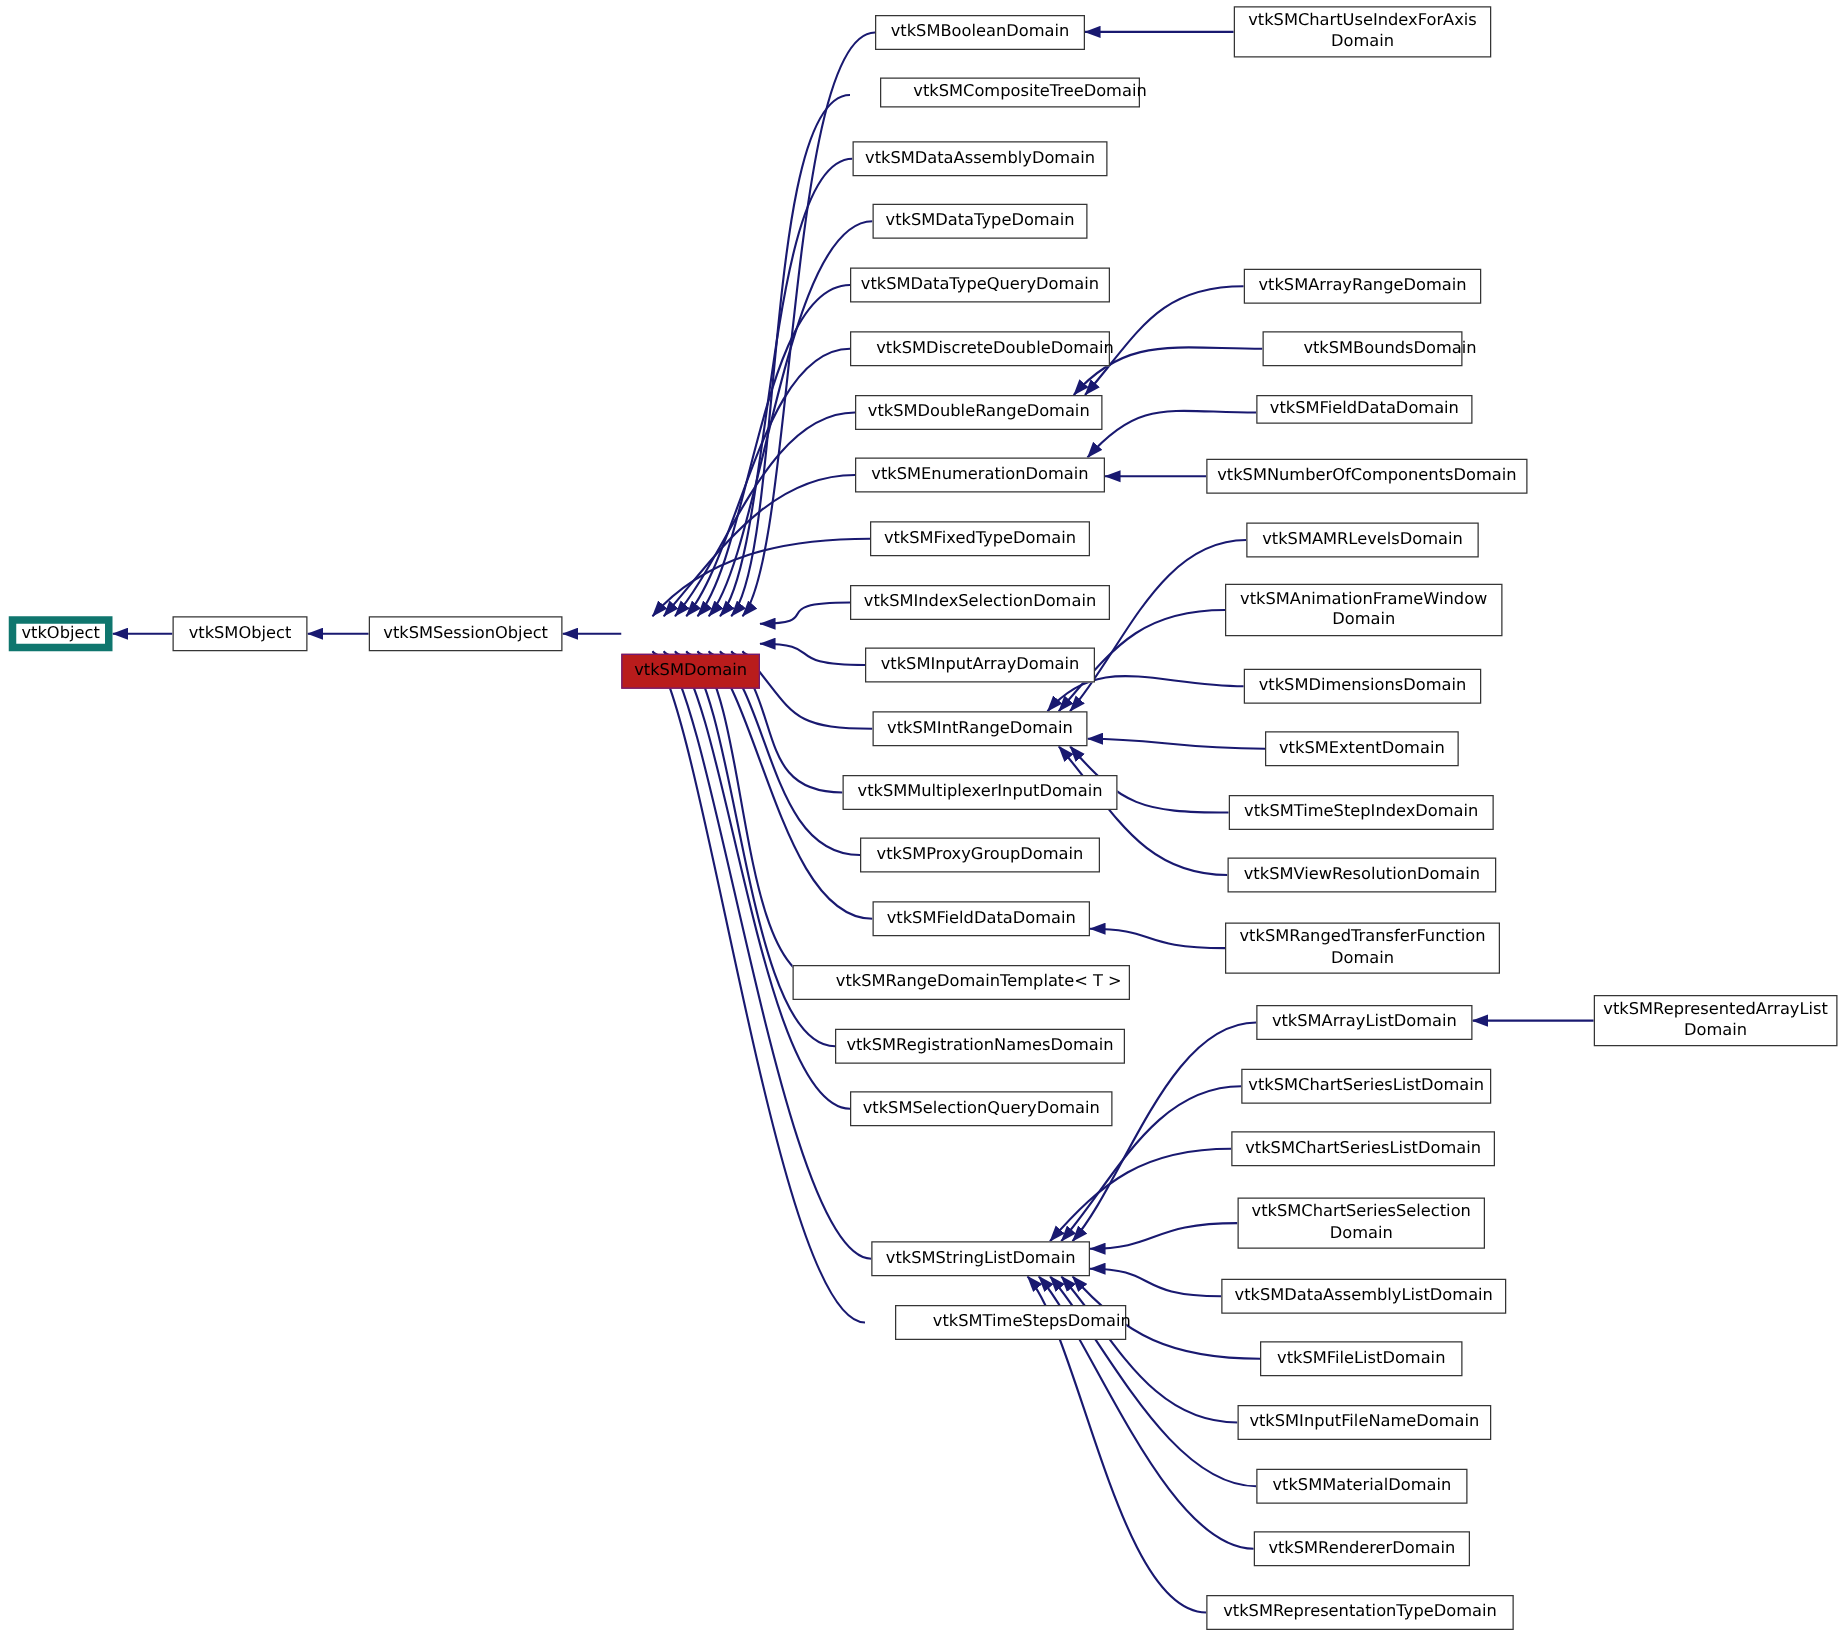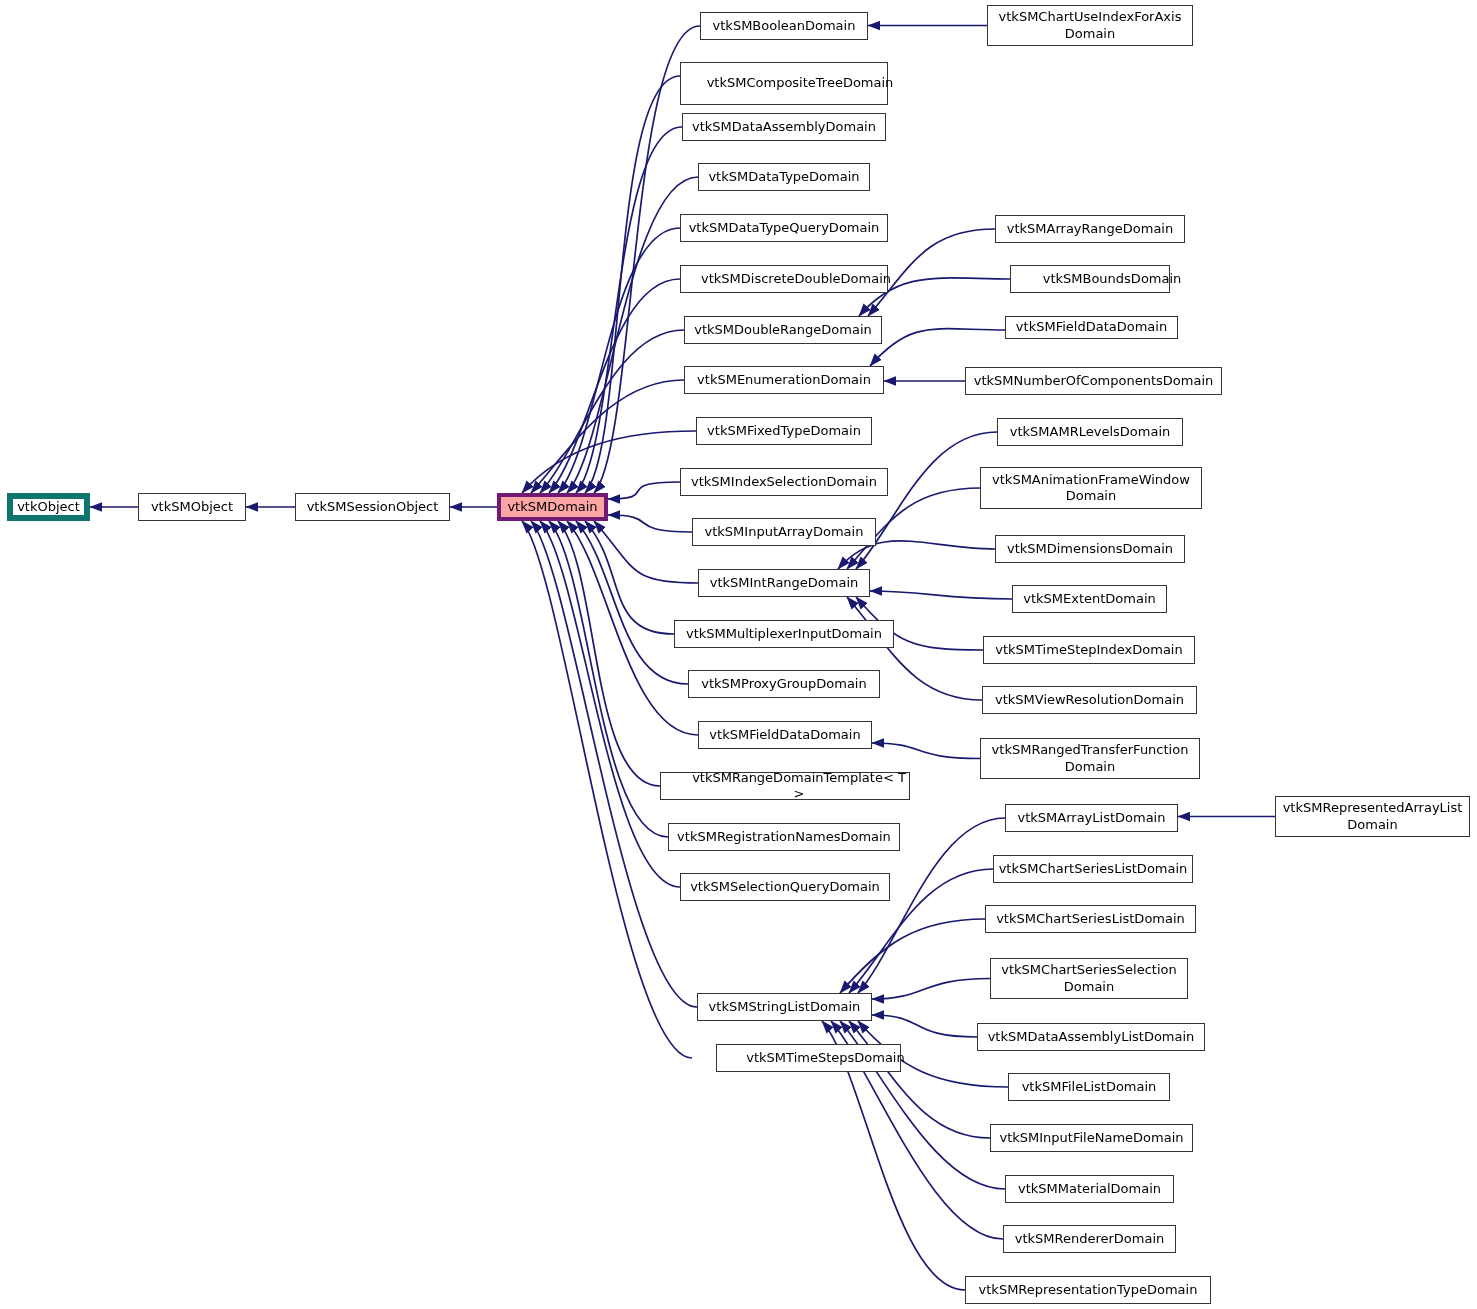--- a/index.html
+++ b/index.html
@@ -18,21 +18,21 @@
     text-align:center;
     background:#ffffff;
     border:1px solid #353535;
     color:#000000;
     font-size:13px;
     line-height:1.25;
     white-space:pre-line;
     cursor:pointer;
     z-index:2;
   }
-  .node.current { background:#fca5a5; border:4px solid #701a75; cursor:default; }
+  .node.current { background:#b91c1c; border:1px solid #701a75; cursor:default;margin-top:30px; }
   .node.external { border:6px solid #0f766e; }
 </style>
 </head>
 <body>
 
 <div id="diagram">
   <svg id="edges" width="1477" height="1309" viewBox="0 0 1477 1309" xmlns="http://www.w3.org/2000/svg">
       <defs>
         <marker id="arrowhead" viewBox="0 0 12 9" refX="11.5" refY="4.5" markerWidth="13" markerHeight="10" orient="auto" markerUnits="userSpaceOnUse">
           <path d="M0,0 L12,4.5 L0,9 Z" fill="#191970"></path>
@@ -83,35 +83,35 @@
       <path d="M990,1138 C920,1138 891,1069 849,1021" fill="none" stroke="#191970" stroke-width="1.7" marker-end="url(#arrowhead)"></path>
       <path d="M1005,1189 C935,1189 882,1069 840,1021" fill="none" stroke="#191970" stroke-width="1.7" marker-end="url(#arrowhead)"></path>
       <path d="M1003,1239 C933,1239 873,1069 831,1021" fill="none" stroke="#191970" stroke-width="1.7" marker-end="url(#arrowhead)"></path>
       <path d="M965,1290 C895,1290 864,1069 822,1021" fill="none" stroke="#191970" stroke-width="1.7" marker-end="url(#arrowhead)"></path>
     </svg>
 <div class="node external" style="left: 7px; top: 493px; width: 83px; height: 28px;">vtkObject</div>
     <div class="node" style="left: 138px; top: 493px; width: 108px; height: 28px;">vtkSMObject</div>
     <div class="node" style="left: 295px; top: 493px; width: 155px; height: 28px;">vtkSMSessionObject</div>
     <div class="node current" style="left: 497px; top: 493px; width: 111px; height: 28px;">vtkSMDomain</div>
     <div class="node" style="left: 700px; top: 12px; width: 168px; height: 28px;">vtkSMBooleanDomain</div>
-    <div class="node" style="left: 680px; top: 62px; width: 208px; height: 43px; padding-left: 32px;">vtkSMCompositeTreeDomain</div>
+    <div class="node" style="left: 704px; top: 62px; width: 208px; height: 24px; padding-left: 32px;">vtkSMCompositeTreeDomain</div>
     <div class="node" style="left: 682px; top: 113px; width: 204px; height: 28px;">vtkSMDataAssemblyDomain</div>
     <div class="node" style="left: 698px; top: 163px; width: 172px; height: 28px;">vtkSMDataTypeDomain</div>
     <div class="node" style="left: 680px; top: 214px; width: 208px; height: 28px;">vtkSMDataTypeQueryDomain</div>
     <div class="node" style="left: 680px; top: 265px; width: 208px; height: 28px; padding-left: 24px;">vtkSMDiscreteDoubleDomain</div>
     <div class="node" style="left: 684px; top: 316px; width: 198px; height: 28px;">vtkSMDoubleRangeDomain</div>
     <div class="node" style="left: 684px; top: 366px; width: 200px; height: 28px;">vtkSMEnumerationDomain</div>
     <div class="node" style="left: 696px; top: 417px; width: 176px; height: 28px;">vtkSMFixedTypeDomain</div>
     <div class="node" style="left: 680px; top: 468px; width: 208px; height: 28px;">vtkSMIndexSelectionDomain</div>
     <div class="node" style="left: 692px; top: 518px; width: 184px; height: 28px;">vtkSMInputArrayDomain</div>
     <div class="node" style="left: 698px; top: 569px; width: 172px; height: 28px;">vtkSMIntRangeDomain</div>
     <div class="node" style="left: 674px; top: 620px; width: 220px; height: 28px;">vtkSMMultiplexerInputDomain</div>
     <div class="node" style="left: 688px; top: 670px; width: 192px; height: 28px;">vtkSMProxyGroupDomain</div>
     <div class="node" style="left: 698px; top: 721px; width: 174px; height: 28px;">vtkSMFieldDataDomain</div>
-    <div class="node" style="left: 660px; top: 772px; width: 250px; height: 28px; padding-left: 28px;">vtkSMRangeDomainTemplate&lt; T &gt;</div>
+    <div class="node" style="left: 634px; top: 772px; width: 270px; height: 28px; padding-left: 28px;">vtkSMRangeDomainTemplate&lt; T &gt;</div>
     <div class="node" style="left: 668px; top: 823px; width: 232px; height: 28px;">vtkSMRegistrationNamesDomain</div>
     <div class="node" style="left: 680px; top: 873px; width: 210px; height: 28px;">vtkSMSelectionQueryDomain</div>
     <div class="node" style="left: 697px; top: 993px; width: 175px; height: 28px;">vtkSMStringListDomain</div>
     <div class="node" style="left: 716px; top: 1044px; width: 185px; height: 28px; padding-left: 34px;">vtkSMTimeStepsDomain</div>
     <div class="node" style="left: 987px; top: 5px; width: 206px; height: 41px;">vtkSMChartUseIndexForAxis
 Domain</div>
     <div class="node" style="left: 995px; top: 215px; width: 190px; height: 28px;">vtkSMArrayRangeDomain</div>
     <div class="node" style="left: 1010px; top: 265px; width: 160px; height: 28px; padding-left: 44px;">vtkSMBoundsDomain</div>
     <div class="node" style="left: 1005px; top: 316px; width: 173px; height: 23px;">vtkSMFieldDataDomain</div>
     <div class="node" style="left: 965px; top: 367px; width: 257px; height: 28px;">vtkSMNumberOfComponentsDomain</div>

